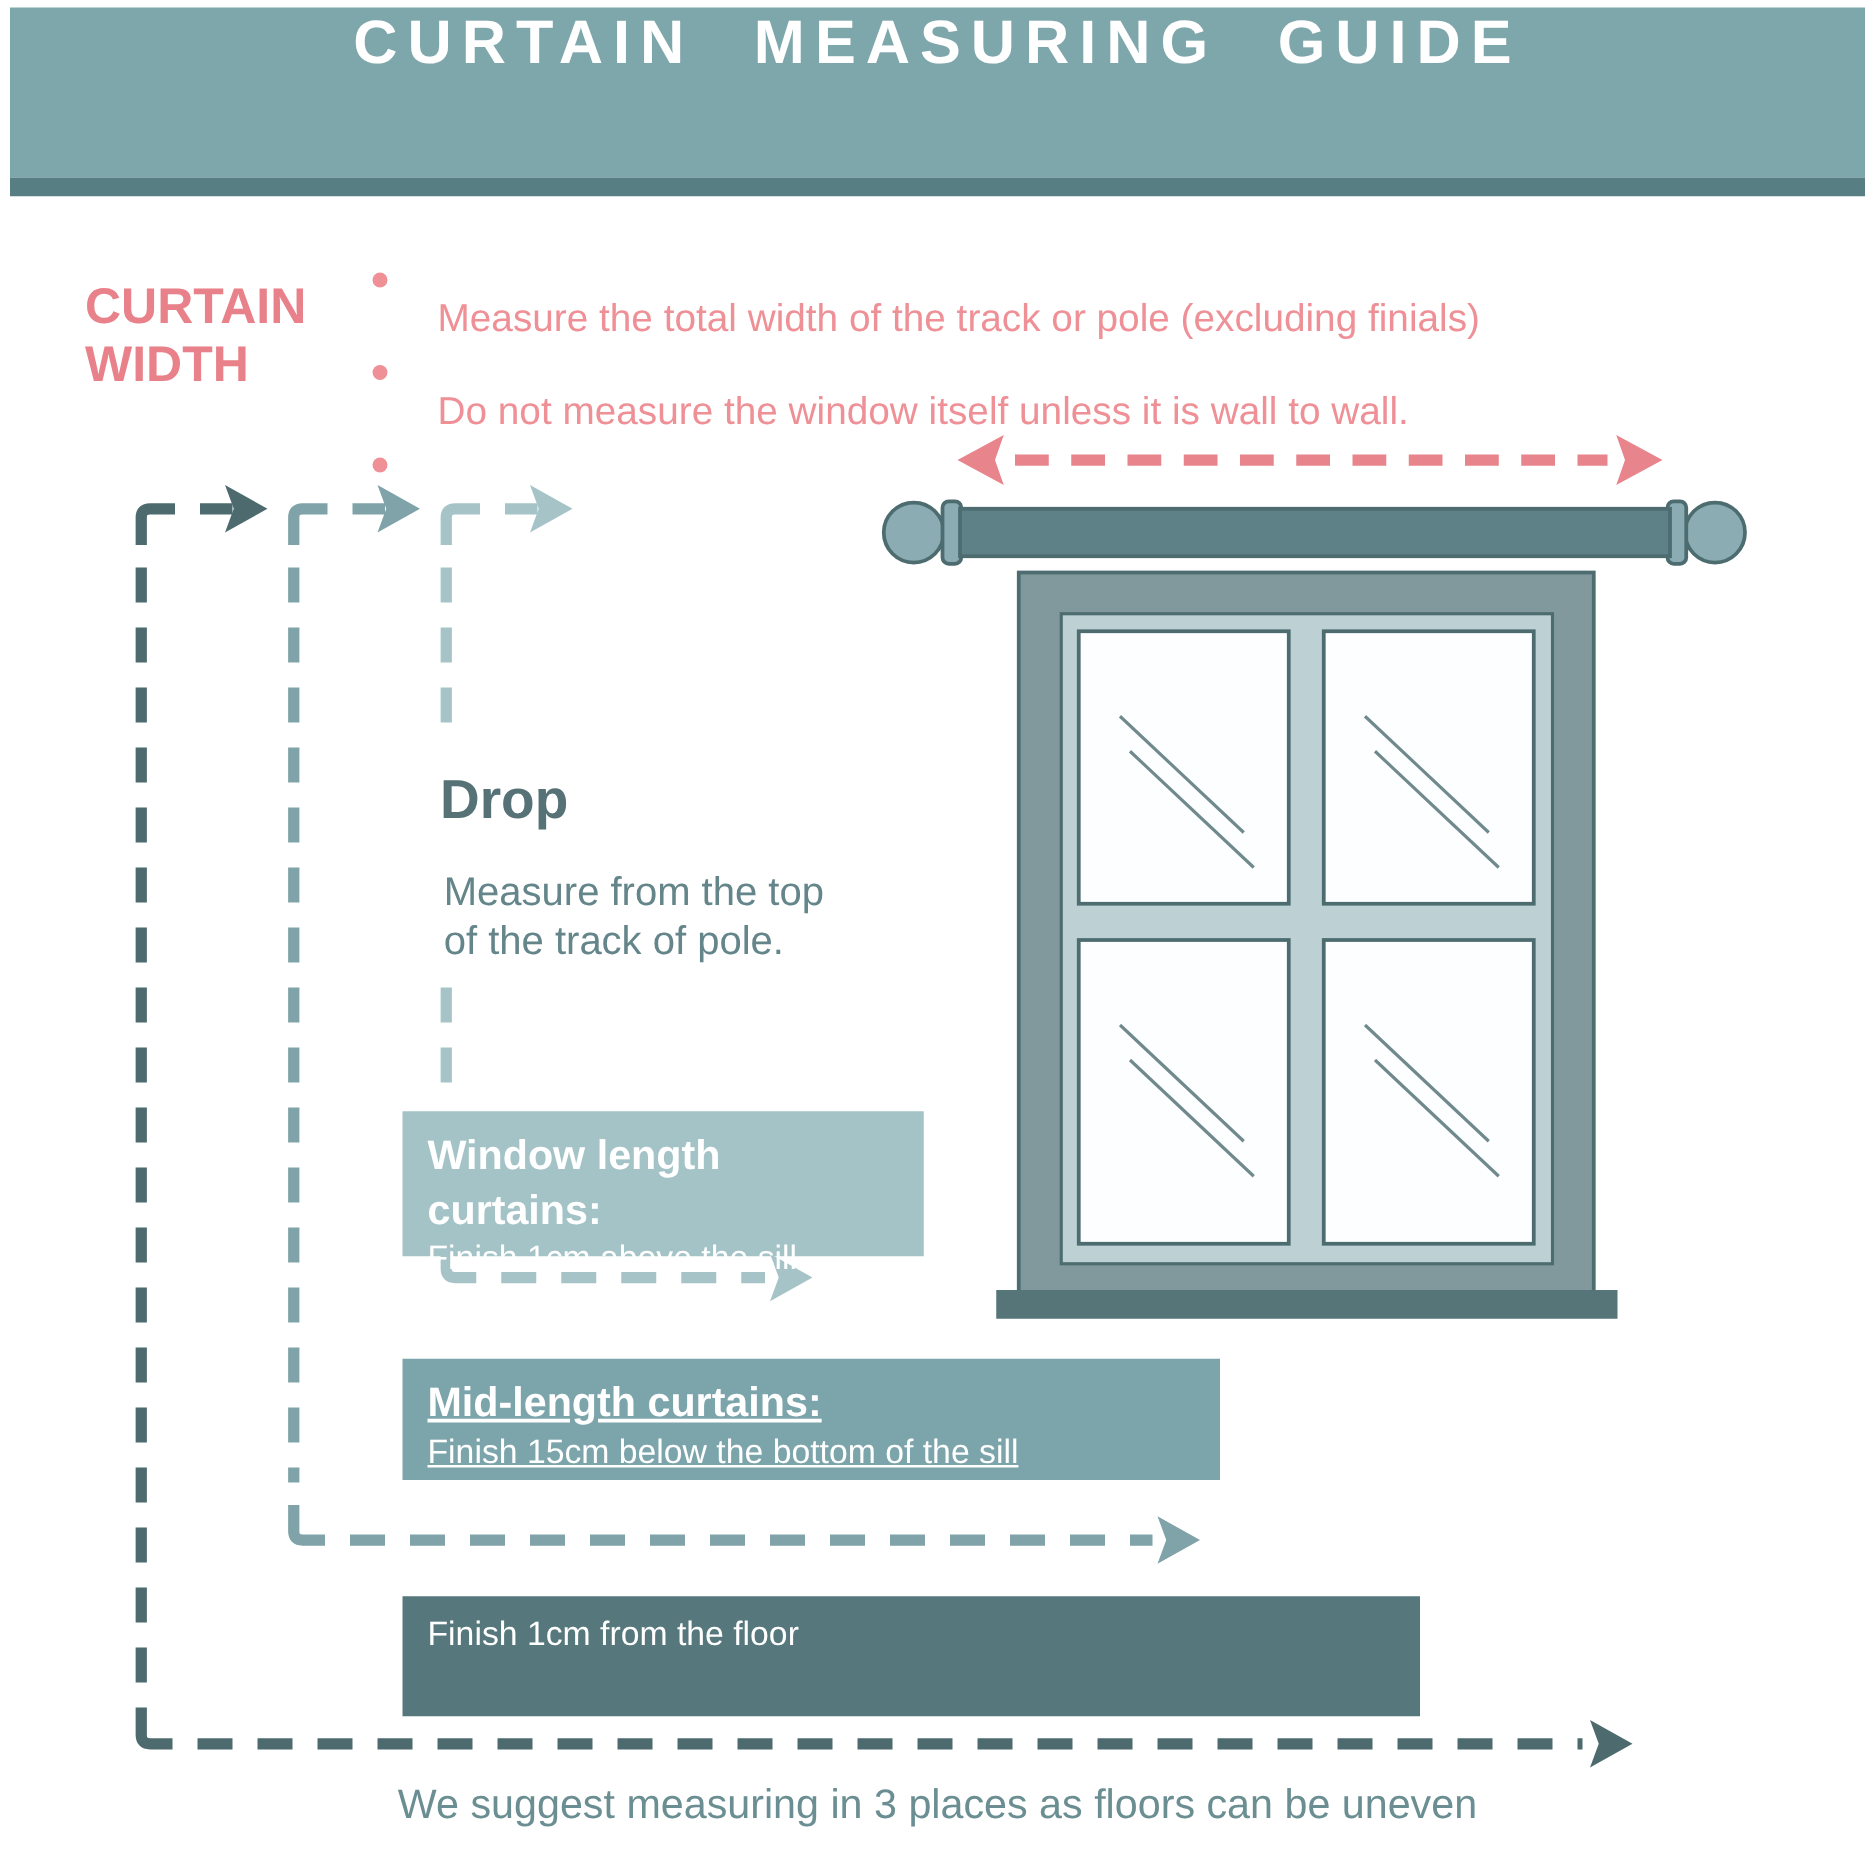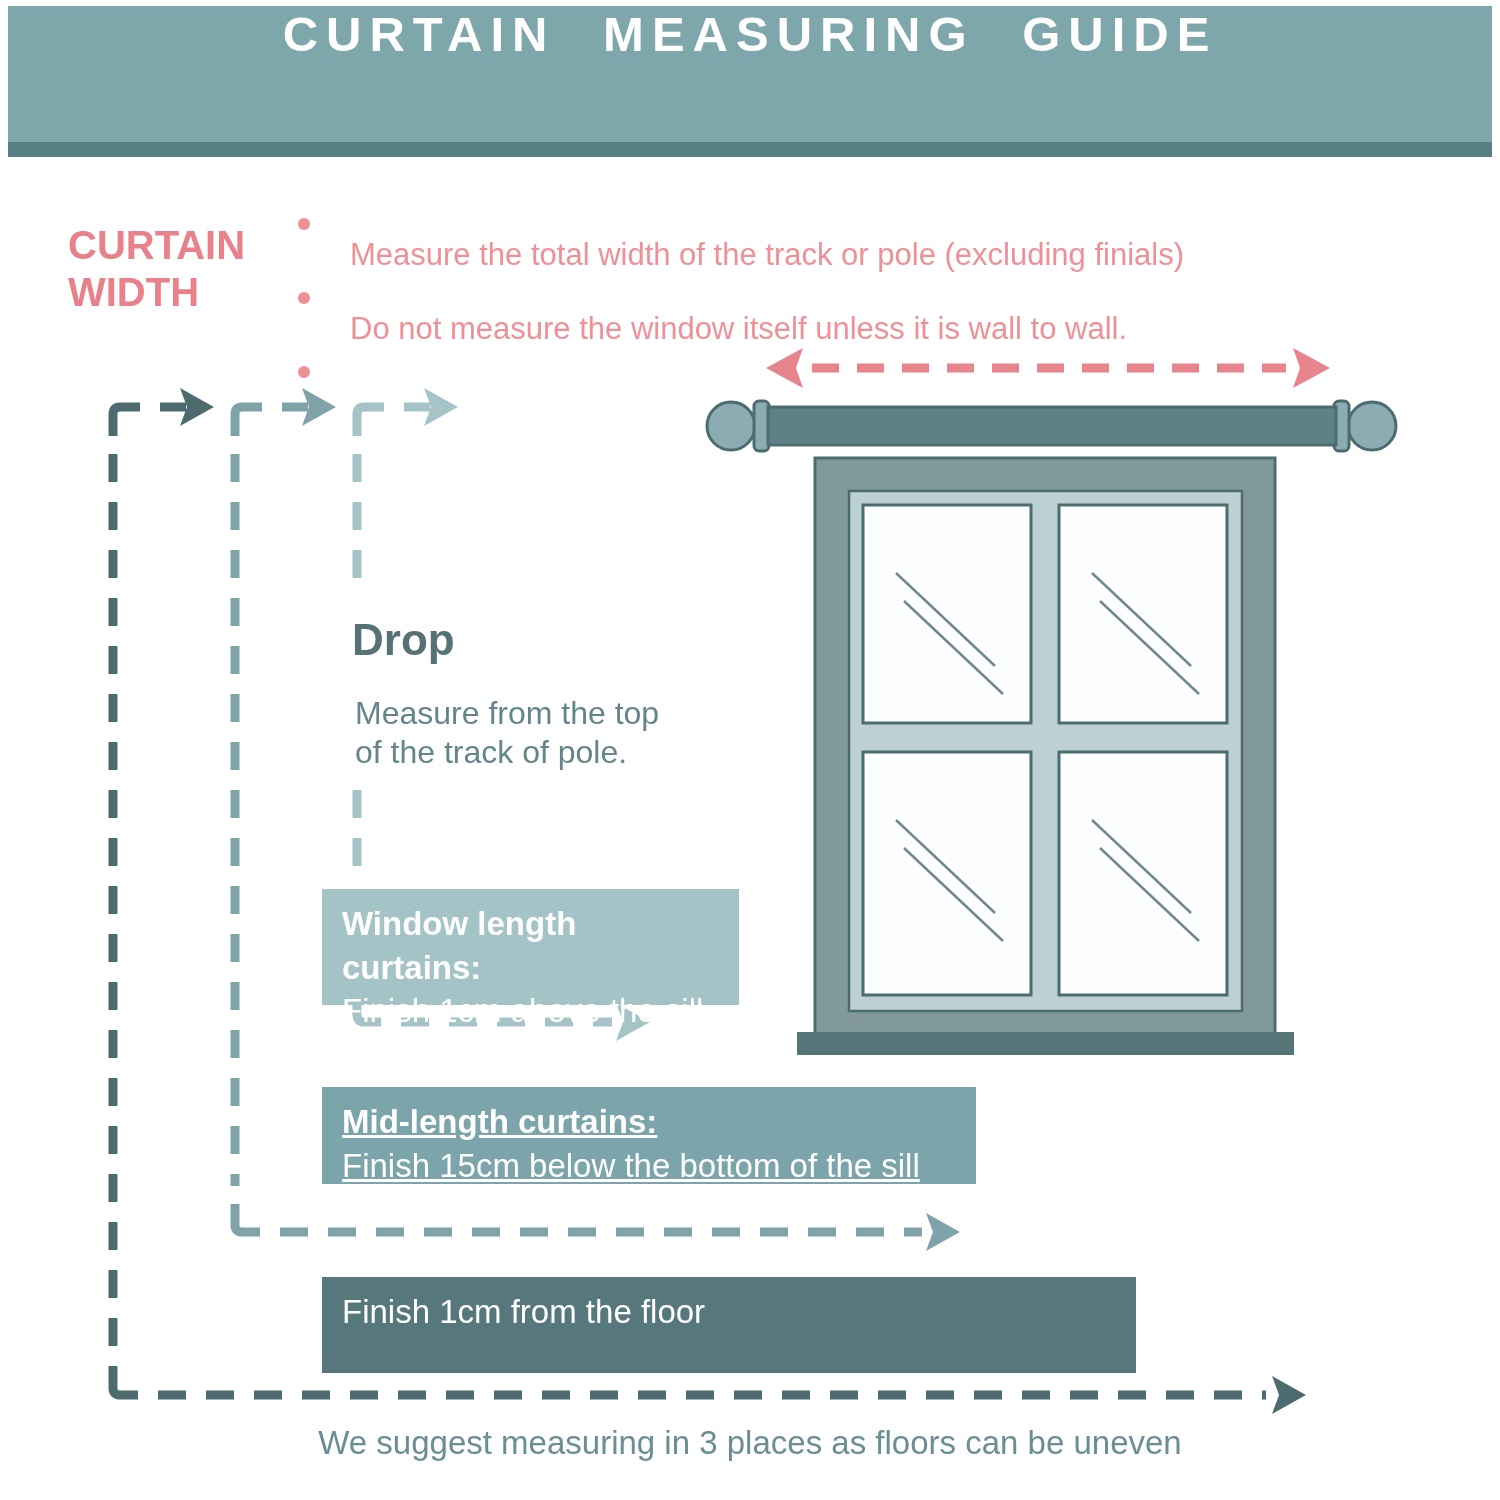--- a/index.html
+++ b/index.html
@@ -44,21 +44,21 @@
   .drop-heading{
     position:absolute; left:352px; top:615px; font-size:44px; font-weight:bold;
     color:var(--drop-heading);
   }
   .drop-description{
     position:absolute; left:345px; top:694px; width:335px;
     font-size:32px; line-height:1.22; color:var(--drop-text);margin-left:10px;
   }
   .length-box{ position:absolute; box-sizing:border-box; padding:13px 20px; color:#ffffff; }
   .length-box .box-title{ font-size:33px; font-weight:bold; line-height:1.32; }
-  .length-box .box-subtitle{ font-size:33px; font-weight:normal; line-height:1.32; }
+  .length-box .box-subtitle{ font-size:27px; font-weight:normal; line-height:1.32; }
   .box-window-length{ left:322px; top:889px; width:417px; height:116px; background:var(--box-window); }
   .box-mid-length{ left:322px; top:1087px; width:654px; height:97px; background:var(--box-mid);text-decoration:underline; }
   .box-floor-length{ left:322px; top:1277px; width:814px; height:96px; background:var(--box-floor); }
   .footer-note{
     position:absolute; left:0; right:0; top:1424px; text-align:center;
     font-size:33px; color:var(--footer-text);
   }
 
   
   .pinkdash{ stroke:var(--pink-arrow); stroke-width:9; fill:none; stroke-dasharray:27 18; }

